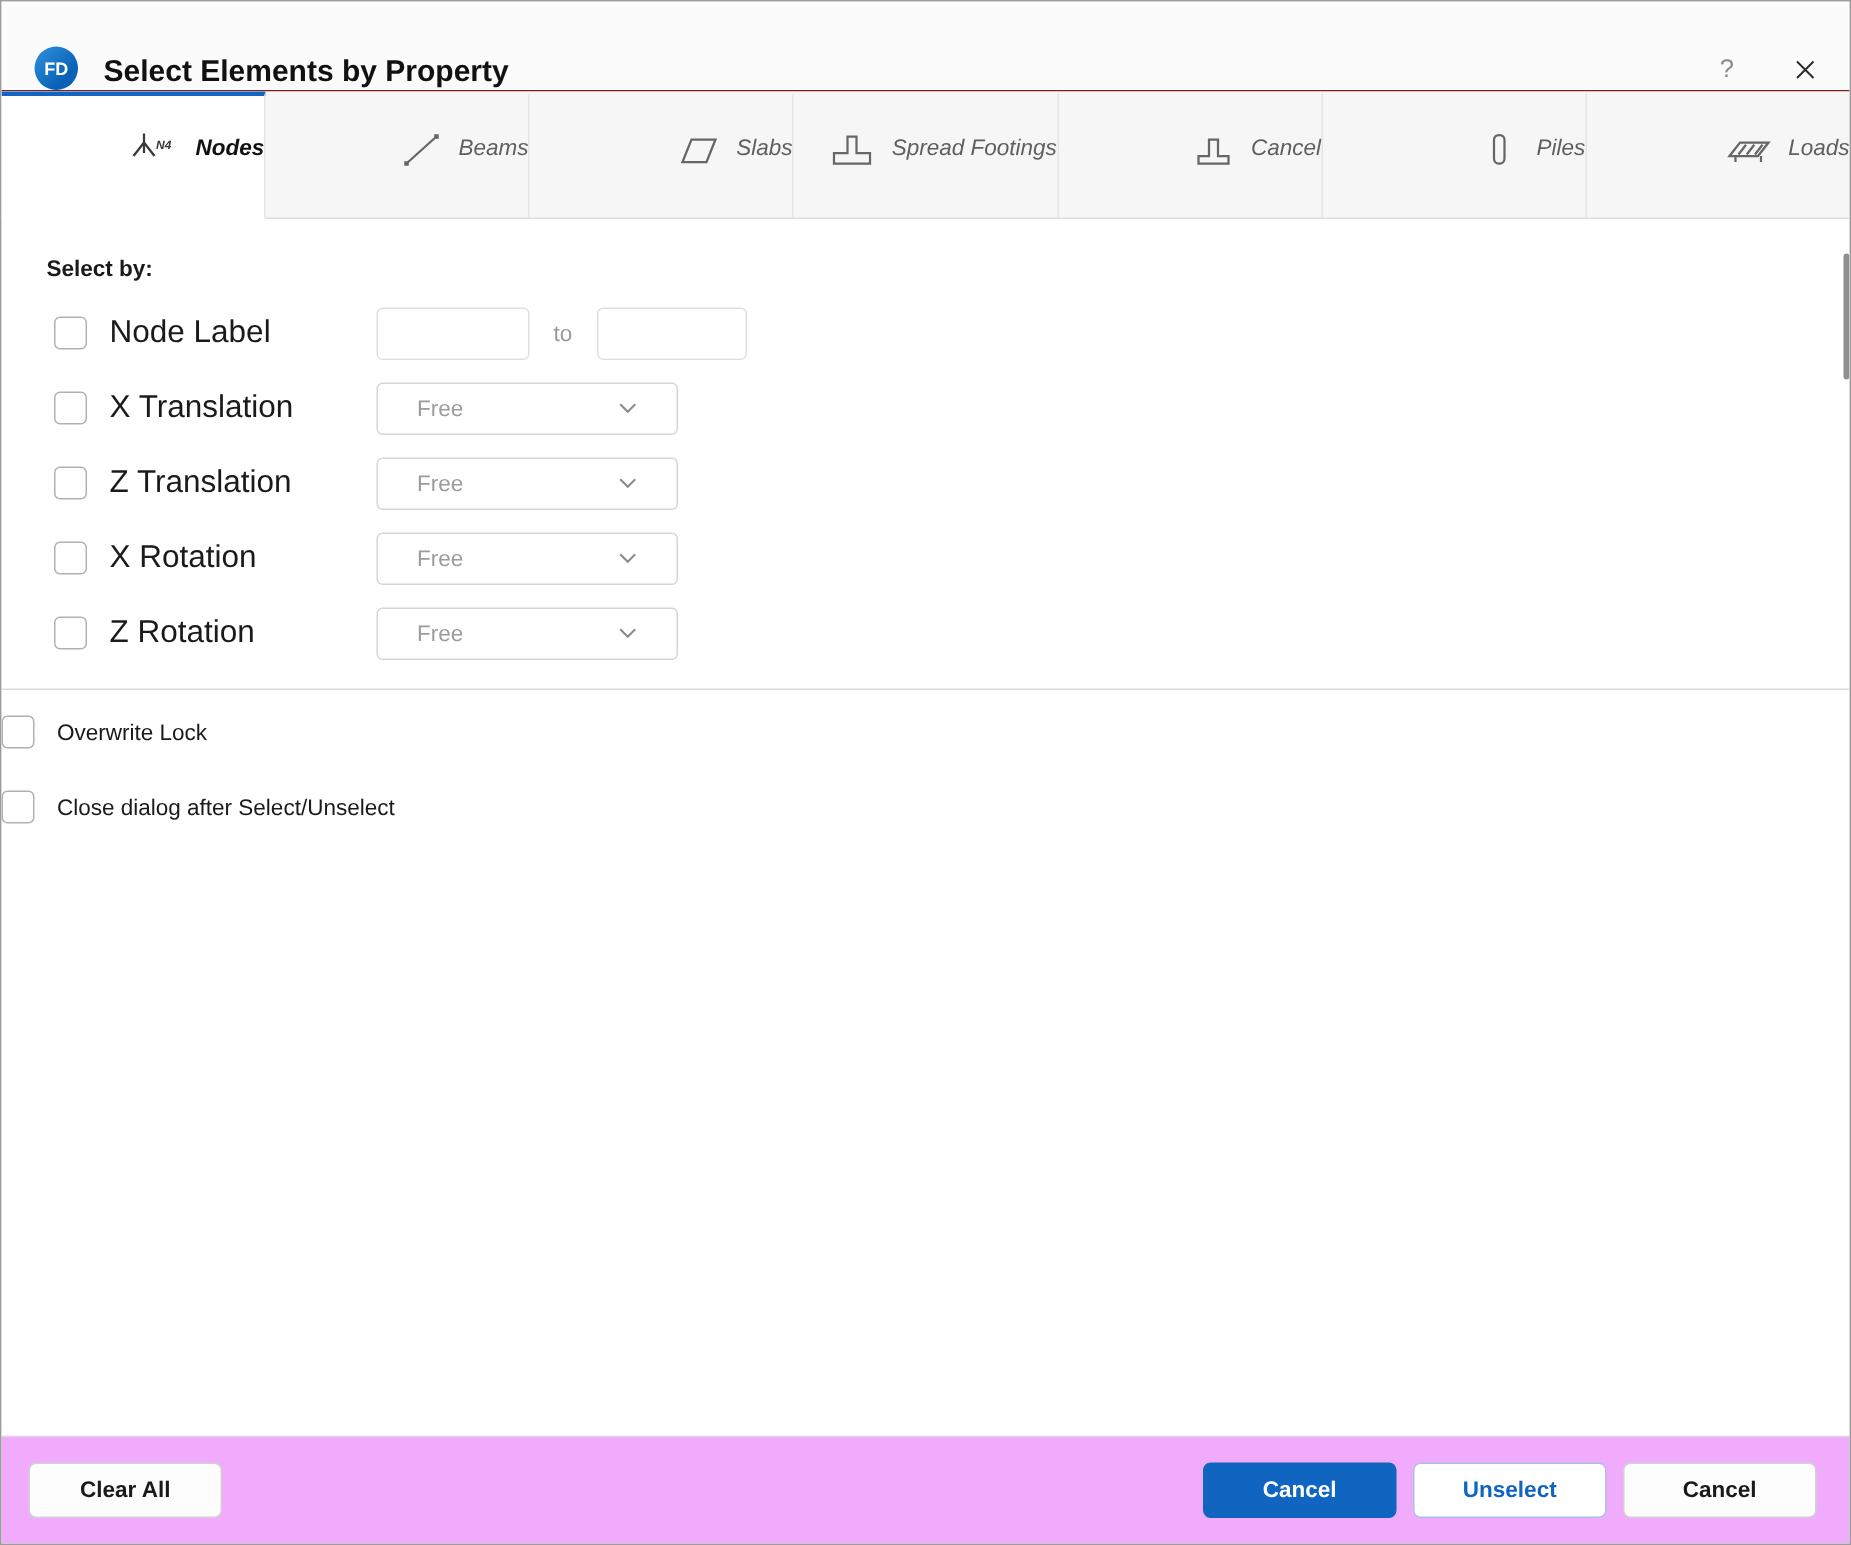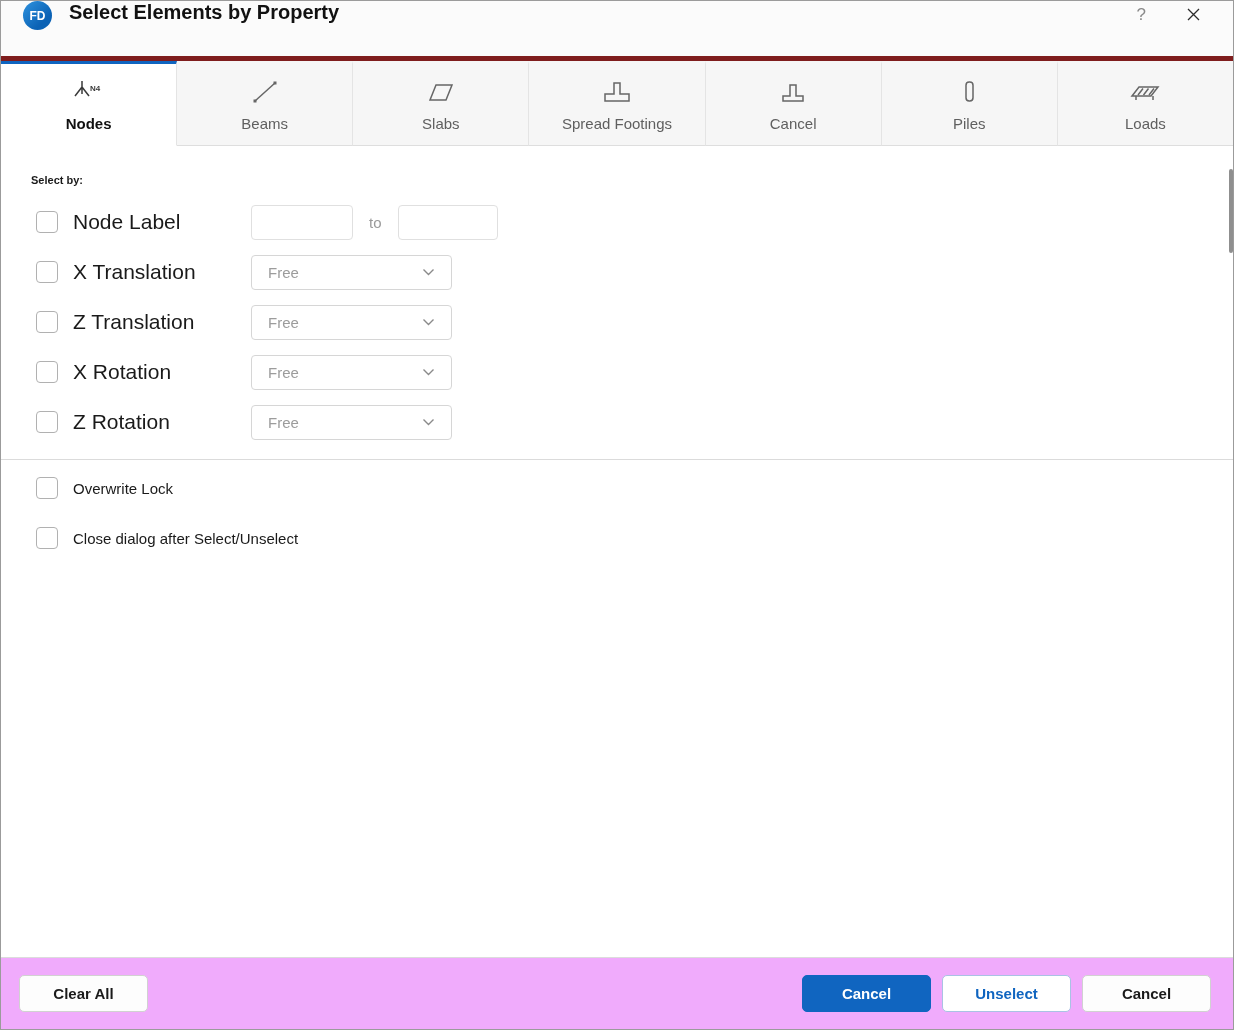--- a/index.html
+++ b/index.html
@@ -9,80 +9,81 @@
     background:#fff; color:#1a1a1a;
   }
   .dialog {
     position:relative; width:1234px; height:1030px;
     background:#fff; border:1px solid #9b9b9b;
     display:flex; flex-direction:column; overflow:hidden;
   }
   
   .titlebar {
     height:60px; flex:none; background:#fbfbfb;
-    border-bottom:5px solid #7f1d1d;
-    display:flex; align-items:flex-start; padding:0 26px 0 22px;
+    border-bottom:1px solid #7f1d1d;
+    display:flex; align-items:flex-end; padding:0 16px 0 22px;
   }
   .logo {
     width:29px; height:29px; border-radius:50%;
     background:linear-gradient(135deg,#2f93df 0%, #0b62b5 70%);
     color:#fff; font-size:12px; font-weight:700;
     display:flex; align-items:center; justify-content:center; flex:none;
   }
   .dlg-title { font-size:20px; font-weight:700; margin-left:17px; color:#111; }
   .titlebar-spacer { flex:1; }
   .help-btn {
     background:none; border:none; color:#8a8a8a; font-size:17px;
     font-family:inherit; cursor:pointer; padding:4px 8px;
   }
   .close-btn {
     background:none; border:none; cursor:pointer; margin-left:26px;
     padding:6px; display:flex; align-items:center;
   }
   
   .tabs { height:85px; flex:none; display:flex; background:#f6f6f6; }
   .tab {
-    flex:1; display:flex; flex-direction:column; align-items:center;
+    flex:1; display:flex; flex-direction:row; align-items:center;
     justify-content:flex-end; padding-bottom:13px; gap:9px;
     border-right:1px solid #e4e4e4; border-bottom:1px solid #dedede;
     border-top:3px solid transparent;
     color:#5f5f5f; font-size:15px; cursor:pointer; overflow:hidden;
     white-space:nowrap;
+    font-style:italic;
   }
   .tab:last-child { border-right:none; }
   .tab .ticon { height:32px; display:flex; align-items:flex-end; justify-content:center; }
   .tab svg { stroke:#666; fill:none; stroke-width:1.5; }
   .tab.active {
     background:#fff; border-bottom-color:transparent;
     border-top-color:#1065c0; color:#111; font-weight:700;
   }
   .tab.active svg { stroke:#3a3a3a; }
   
   .main { flex:1; position:relative; background:#fff; }
-  .select-by { margin:25px 0 8px 30px; font-size:11px; font-weight:700; line-height:18px; }
+  .select-by { margin:25px 0 8px 30px; font-size:15px; font-weight:700; line-height:18px; }
   .frow { display:flex; align-items:center; height:50px; padding-left:35px; }
   .checkbox {
     width:22px; height:22px; flex:none; background:#fff;
     border:1px solid #b1b1b1; border-radius:4px; cursor:pointer;
   }
   .frow .flabel { margin-left:15px; width:178px; font-size:21px; color:#1a1a1a; }
   .text-input {
     width:102px; height:35px; border:1px solid #e0e0e0; border-radius:4px;
     font-family:inherit; font-size:15px; padding:0 10px; color:#1a1a1a; background:#fff;
   }
   .to-label { color:#9a9a9a; font-size:15px; margin:0 16px; }
   .select {
     width:201px; height:35px; border:1px solid #d6d6d6; border-radius:4px;
     background:#fff; display:flex; align-items:center; justify-content:space-between;
-    padding:0 16px; cursor:pointer;
+    padding:0 26px; cursor:pointer;
   }
   .select .sel-value { color:#9c9c9c; font-size:15px; }
   .divider { height:1px; background:#dbdbdb; margin-top:12px; }
   .options { margin-top:3px; }
-  .orow { display:flex; align-items:center; height:50px; padding-left:35px; }
+  .orow { display:flex; align-items:center; height:50px; }
   .orow .olabel { margin-left:15px; font-size:15px; }
   .scroll-thumb {
     position:absolute; right:0; top:168px; width:4px; height:84px;
     background:#8f8f8f; border-radius:2px;
   }
   
   .footer {
     height:72px; flex:none; border-top:1px solid #dcdcdc; background:#f0abfc;
     display:flex; align-items:center; padding:0 22px 0 18px;
   }

